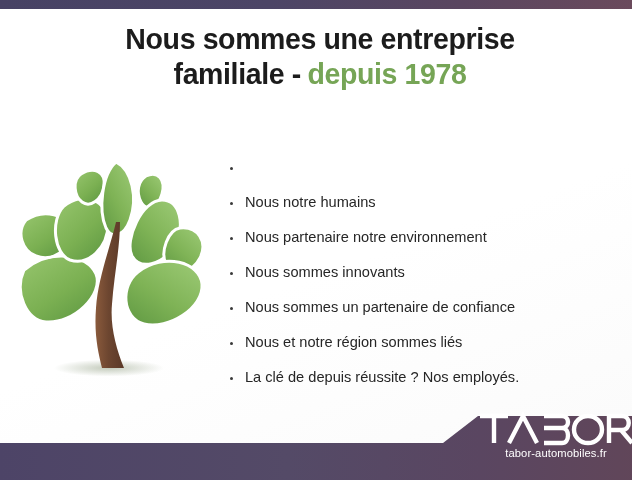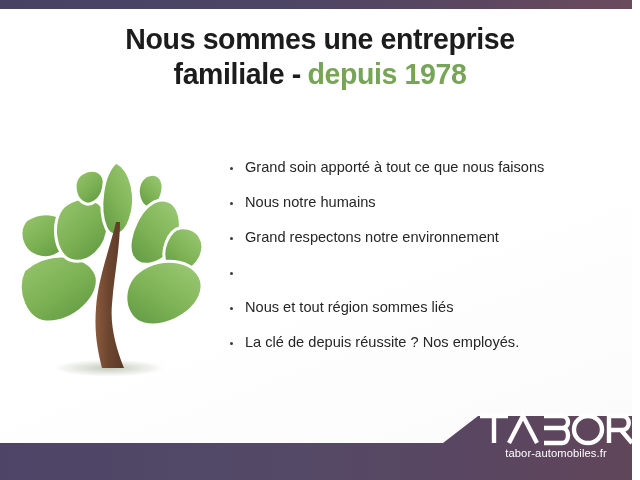--- a/index.html
+++ b/index.html
@@ -190,25 +190,26 @@
 
       <path d="M168 76 C186 74 196 90 188 106 C180 122 160 124 154 112 C148 100 156 78 168 76 Z" fill="url(#leafB)" stroke="#ffffff" stroke-width="3"></path>
 
       <path d="M126 120 C152 100 188 110 190 132 C192 156 156 178 132 172 C110 166 108 134 126 120 Z" fill="url(#leafB)" stroke="#ffffff" stroke-width="3"></path>
 
       <path d="M104 70 C98 96 86 126 84 156 C82 182 86 200 90 216 L112 216 C104 196 98 174 100 152 C102 124 108 96 108 70 Z" fill="url(#trunkG)"></path>
     </svg>
   </div>
 
   <ul class="bullets">
-    <li><span class="dot"></span><span>Grand soin apporté à tout ce que nous faisons</span></li>
+    <li><span class="dot"></span></li>
     <li><span class="dot"></span><span>Nous notre humains</span></li>
-    <li><span class="dot"></span><span>Grand respectons notre environnement</span></li>
-    <li><span class="dot"></span></li>
-    <li><span class="dot"></span><span>Nous et tout région sommes liés</span></li>
+    <li><span class="dot"></span><span>Nous partenaire notre environnement</span></li>
+    <li><span class="dot"></span><span>Nous sommes innovants</span></li>
+    <li><span class="dot"></span><span>Nous sommes un partenaire de confiance</span></li>
+    <li><span class="dot"></span><span>Nous et notre région sommes liés</span></li>
     <li><span class="dot"></span><span>La clé de depuis réussite ? Nos employés.</span></li>
   </ul>
 
   <div class="bottom-band">
     <svg viewBox="0 0 640 75" xmlns="http://www.w3.org/2000/svg" preserveAspectRatio="none" aria-hidden="true">
       <defs>
         <linearGradient id="bandG" x1="0" y1="0" x2="1" y2="0">
           <stop offset="0%" stop-color="#4d4467"></stop>
           <stop offset="45%" stop-color="#544a67"></stop>
           <stop offset="75%" stop-color="#5a4661"></stop>

